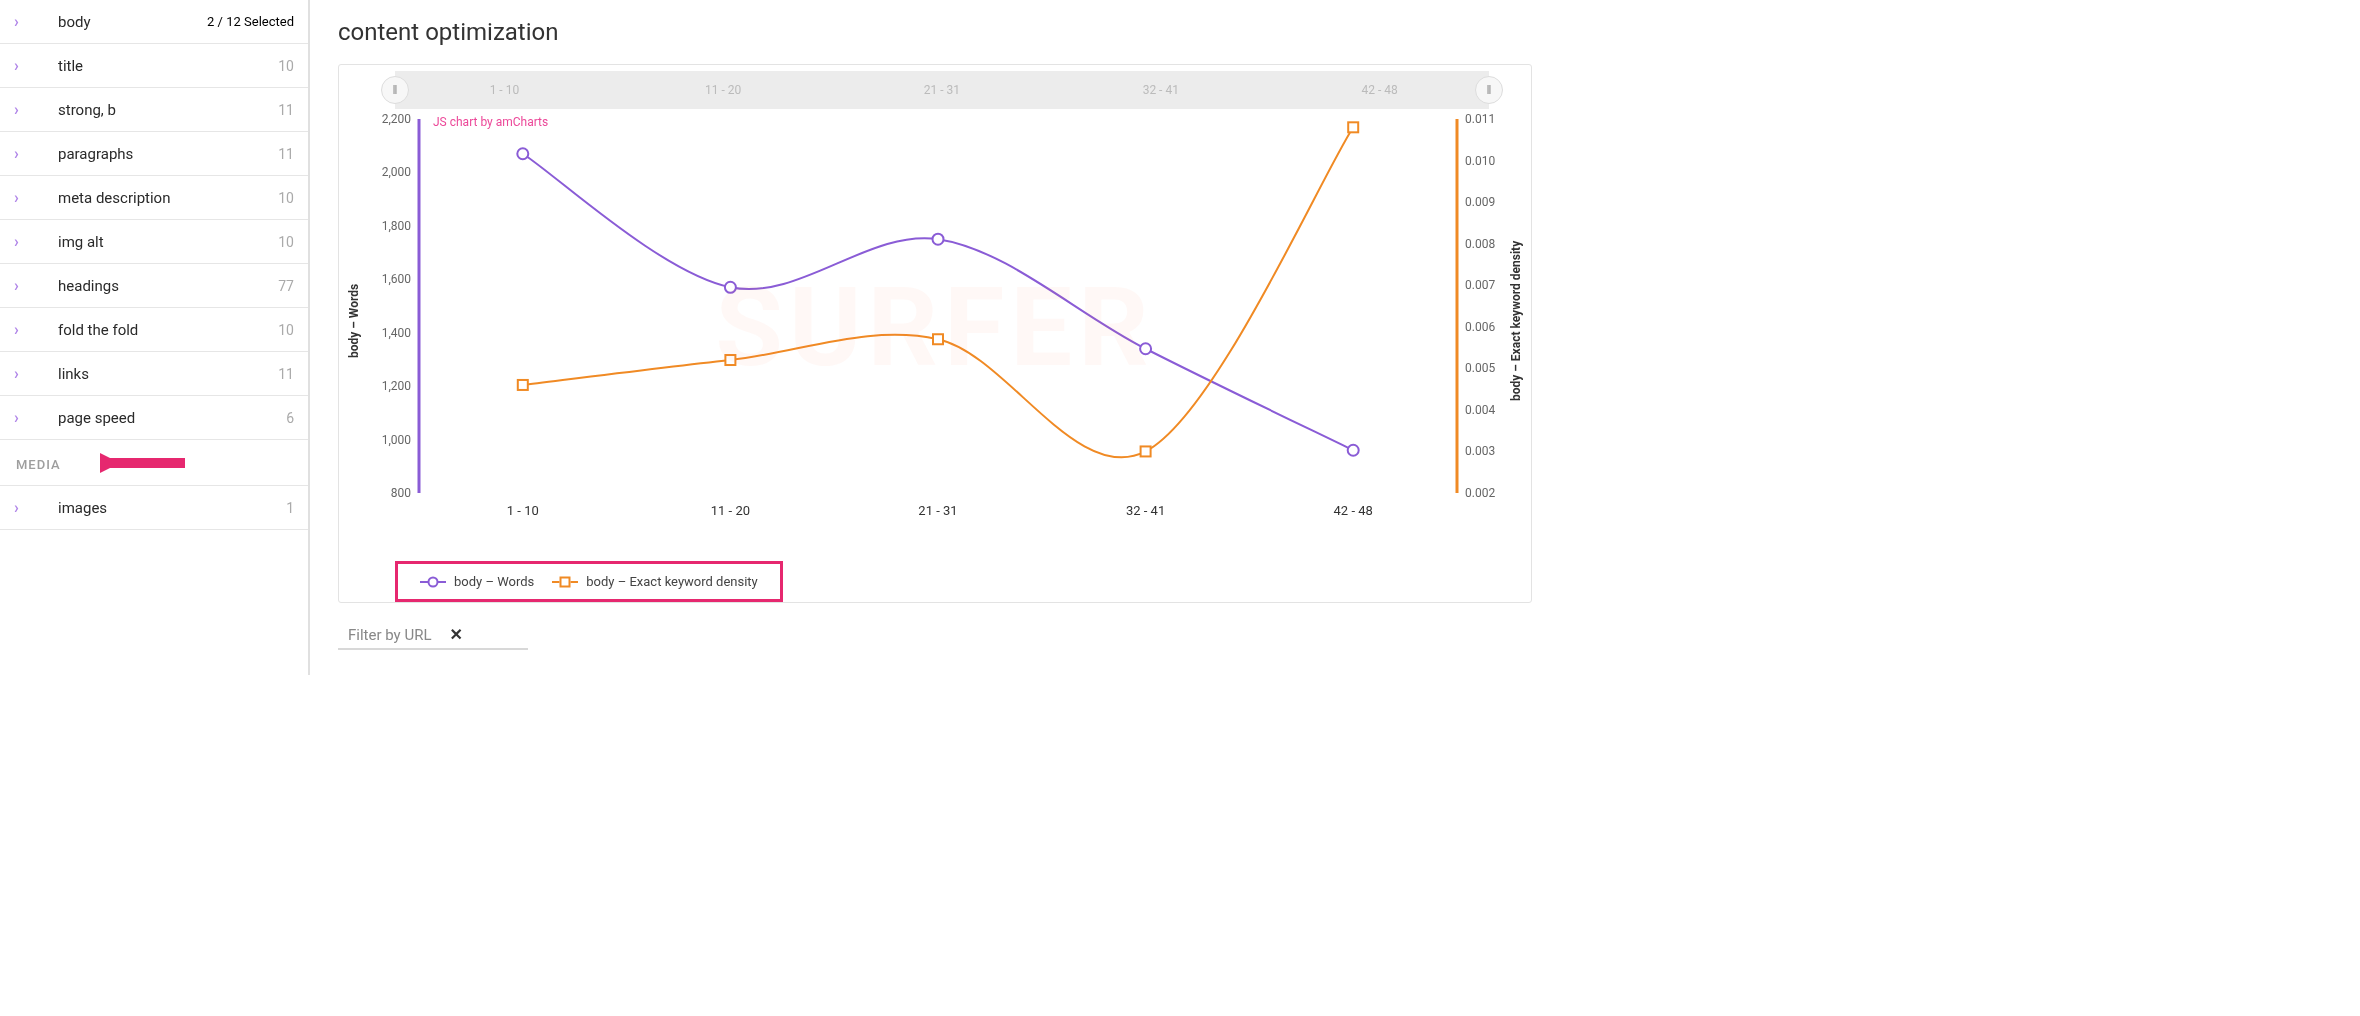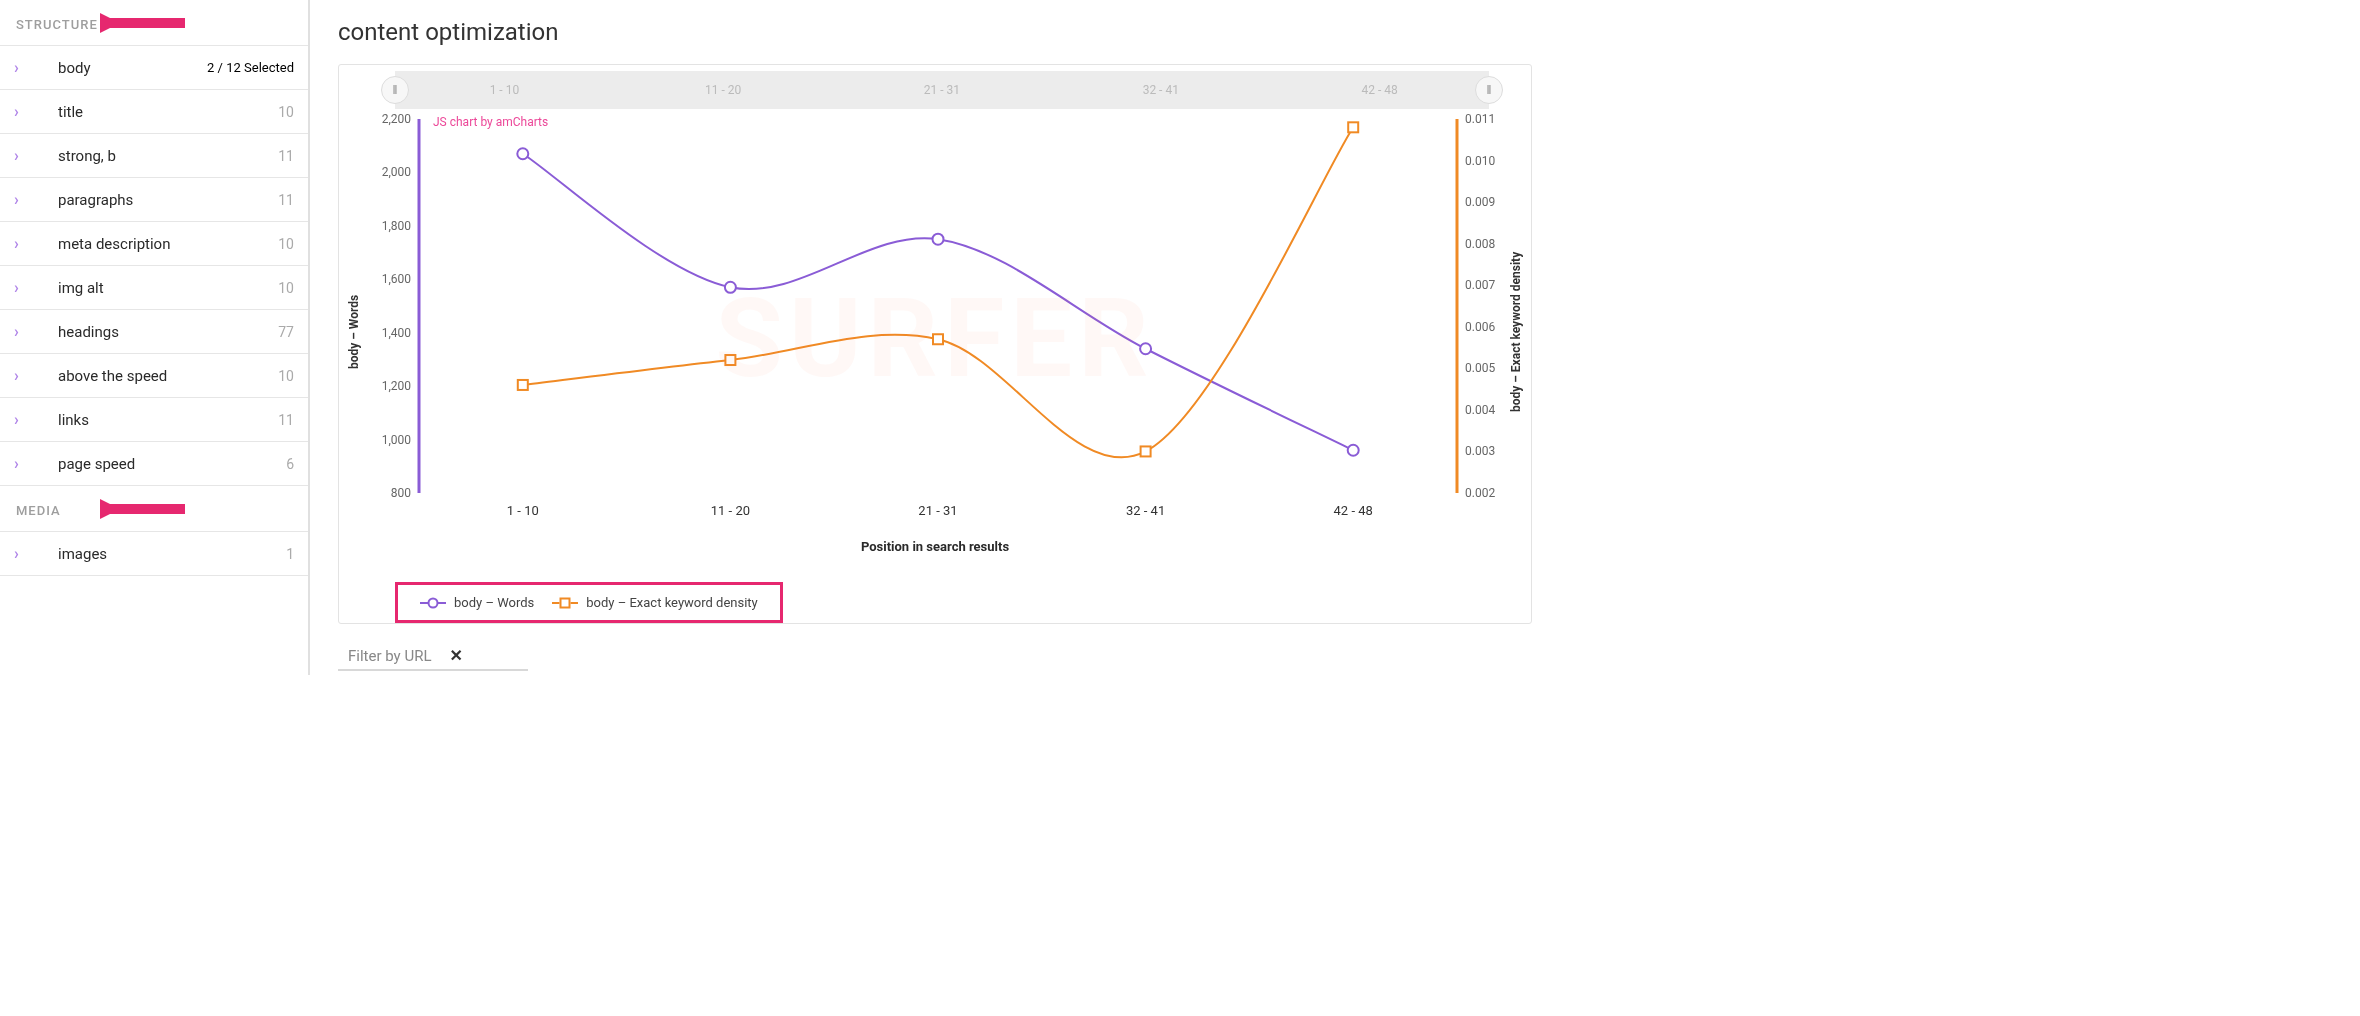--- a/index.html
+++ b/index.html
@@ -40,33 +40,20 @@
 .filter-x { font-size: 16px; color: #333; cursor: pointer; font-weight: 600; }
 .watermark { position: absolute; left: 50%; top: 50%; transform: translate(-50%, -45%); font-size: 110px; font-weight: 700; color: rgba(255,120,80,0.05); letter-spacing: 6px; pointer-events: none; user-select: none; white-space: nowrap; }
 </style>
 </head>
 <body>
 
 <div class="app">
 
   <aside class="sidebar">
 
-    <div class="section-header">
-      <span class="section-title">STRUCTURE</span>
-      <span class="arrow-annot">
-        <svg width="90" height="34">
-            <defs>
-              <marker id="ah1" markerWidth="8" markerHeight="8" refX="1" refY="4" orient="auto">
-                <path d="M8,0 L0,4 L8,8 Z" fill="#e6286f"></path>
-              </marker>
-            </defs>
-            <line x1="85" y1="17" x2="10" y2="17" stroke="#e6286f" stroke-width="10" marker-end="url(#ah1)"></line>
-          </svg>
-      </span>
-    </div>
     <ul class="list">
       <li class="list-item">
         <span class="chev">›</span>
         <span class="item-label">body</span>
         <span class="item-selected-label">2 / 12 Selected</span>
       </li>
       <li class="list-item">
         <span class="chev">›</span>
         <span class="item-label">title</span>
         <span class="item-count">10</span>
@@ -91,21 +78,21 @@
         <span class="item-label">img alt</span>
         <span class="item-count">10</span>
       </li>
       <li class="list-item">
         <span class="chev">›</span>
         <span class="item-label">headings</span>
         <span class="item-count">77</span>
       </li>
       <li class="list-item">
         <span class="chev">›</span>
-        <span class="item-label">above the speed</span>
+        <span class="item-label">fold the fold</span>
         <span class="item-count">10</span>
       </li>
       <li class="list-item">
         <span class="chev">›</span>
         <span class="item-label">links</span>
         <span class="item-count">11</span>
       </li>
     </ul>
 
     <ul class="list">
@@ -192,21 +179,20 @@
               <circle cx="575" cy="130.21428571428572" r="5.5" fill="#fff" stroke="#8a5cd6" stroke-width="2"></circle>
               <circle cx="782.6" cy="239.74285714285716" r="5.5" fill="#fff" stroke="#8a5cd6" stroke-width="2"></circle>
               <circle cx="990.1999999999999" cy="341.25714285714287" r="5.5" fill="#fff" stroke="#8a5cd6" stroke-width="2"></circle>
               <path d="M 159.8 275.9555555555555 C 194.4 271.79999999999995, 298.2 258.6407407407407, 367.4 251.02222222222218 C 436.59999999999997 243.40370370370366, 505.8 215.00740740740738, 575 230.2444444444444 C 644.2 245.48148148148144, 713.4000000000001 377.76666666666665, 782.6 342.4444444444444 C 851.8 307.12222222222215, 955.5999999999999 72.3333333333333, 990.1999999999999 18.31111111111108" fill="none" stroke="#f08a24" stroke-width="2"></path>
               <rect x="154.8" y="270.9555555555555" width="10" height="10" fill="#fff" stroke="#f08a24" stroke-width="2"></rect>
               <rect x="362.4" y="246.02222222222218" width="10" height="10" fill="#fff" stroke="#f08a24" stroke-width="2"></rect>
               <rect x="570" y="225.2444444444444" width="10" height="10" fill="#fff" stroke="#f08a24" stroke-width="2"></rect>
               <rect x="777.6" y="337.4444444444444" width="10" height="10" fill="#fff" stroke="#f08a24" stroke-width="2"></rect>
               <rect x="985.1999999999999" y="13.311111111111082" width="10" height="10" fill="#fff" stroke="#f08a24" stroke-width="2"></rect>
             </svg>
-          <div class="xlabel">Position in search results</div>
         </div>
         <div class="y-axis-right-label">body – Exact keyword density</div>
       </div>
 
       <div class="legend">
         <div class="legend-item">
           <span class="legend-line" style="background:#8a5cd6">
             <span class="legend-marker circle" style="border-color:#8a5cd6"></span>
           </span>
           <span>body – Words</span>

